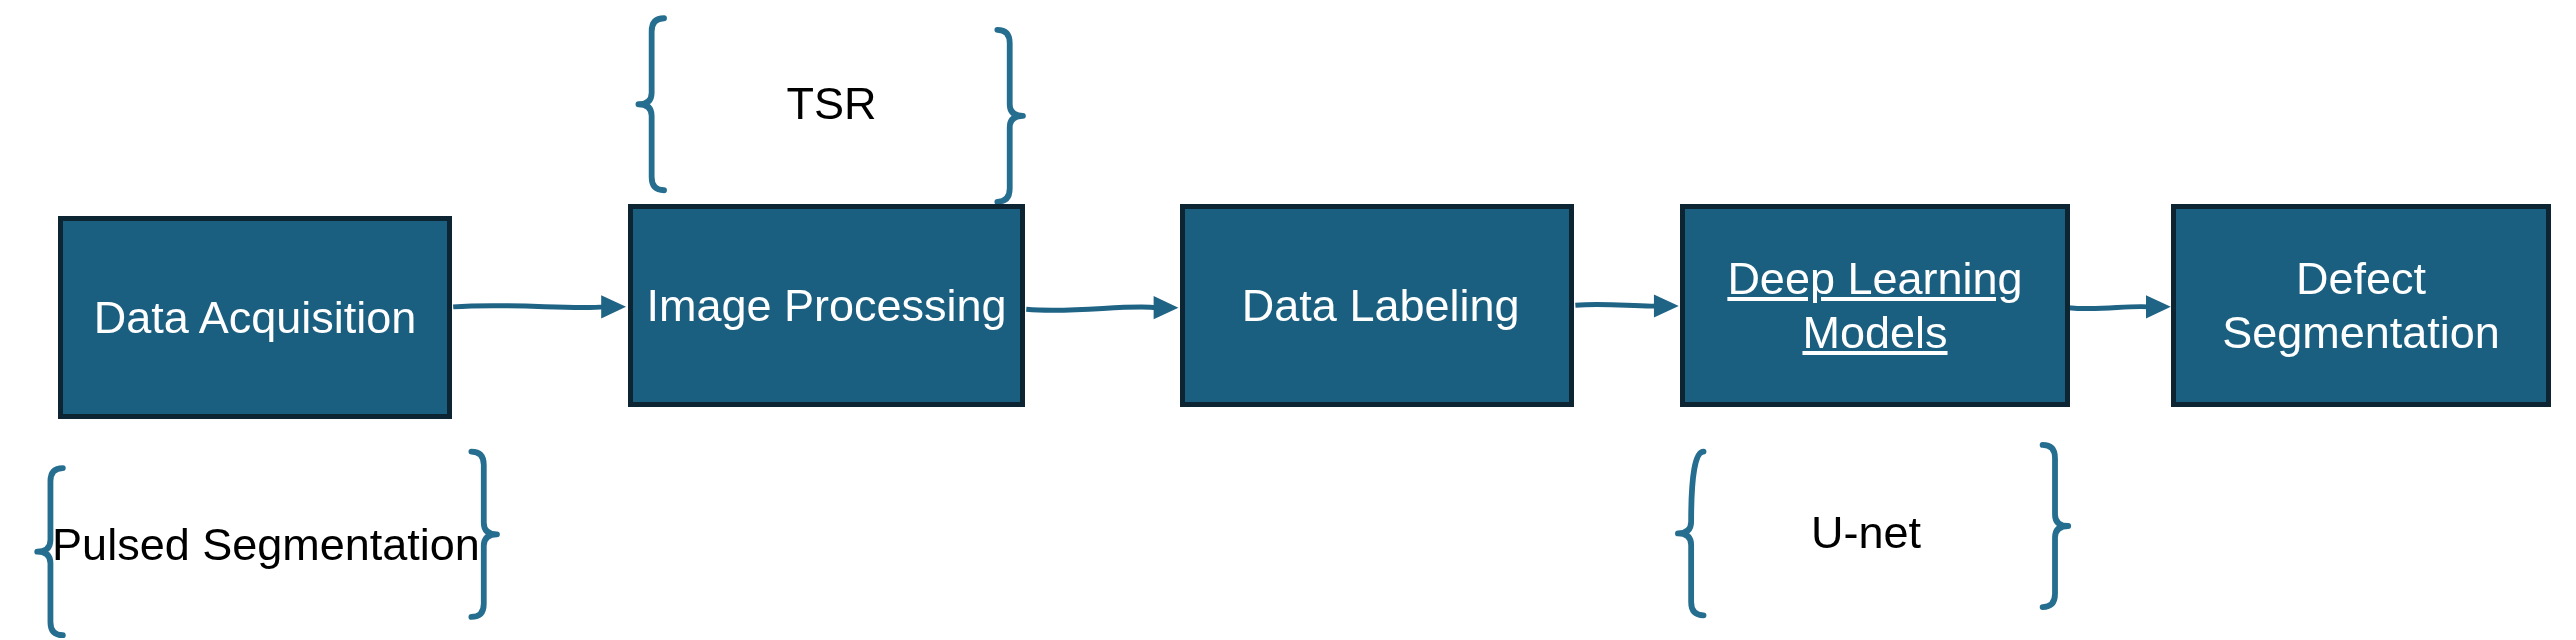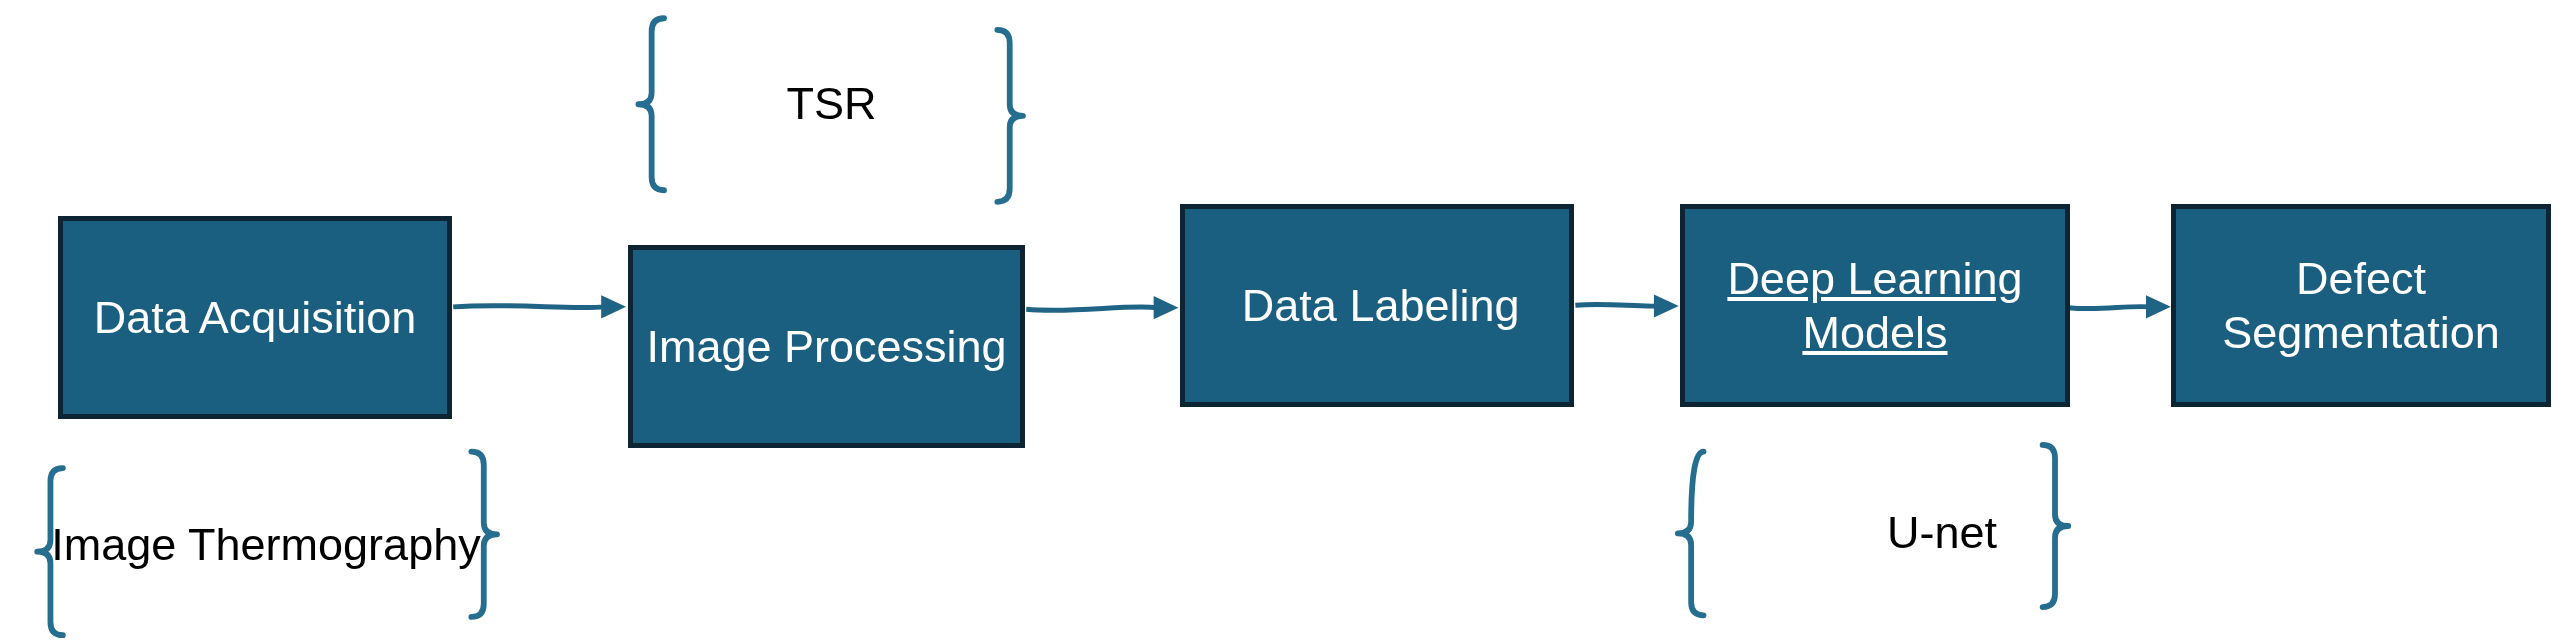--- a/index.html
+++ b/index.html
@@ -21,37 +21,37 @@
     color: #ffffff;
     display: flex;
     align-items: center;
     justify-content: center;
     text-align: center;
     font-size: 45px;
     line-height: 1.2;
     padding: 0 11.6px;
   }
   .box-1 { left: 58px;   width: 394px; margin-top: 12px; }
-  .box-2 { left: 628px;  width: 397px; margin-top: 41px; }
+  .box-2 { left: 628px;  width: 397px; }
   .box-3 { left: 1180px; width: 394px; padding-left: 19px; }
   .box-4 { left: 1680px; width: 390px; text-decoration: underline; }
   .box-5 { left: 2171px; width: 380px; justify-content: flex-end; }
   .annotation-label {
     position: absolute;
     display: flex;
     align-items: center;
     justify-content: center;
     text-align: right;
     color: #000000;
     font-size: 45px;
     line-height: 1.15;
   }
   .label-tsr   { left: 670px;  top: 74px;  width: 323px; height: 60px; }
   .label-pt    { left: 46px;   top: 513px; width: 440px; height: 63px; }
-  .label-unet  { left: 1780px; top: 503px; width: 324px; height: 60px; }
+  .label-unet  { left: 1704px; top: 503px; width: 324px; height: 60px; }
   svg.overlay {
     position: absolute;
     left: 0; top: 0;
     width: 2576px;
     height: 641px;
     pointer-events: none;
   }
   .connector-line { stroke: #1F6385; stroke-width: 6; fill: none; }
   .connector-head { fill: #1F6385; stroke: none; }
   .brace { stroke: #266E90; stroke-width: 7; fill: none; stroke-linecap: round; stroke-linejoin: round; }
@@ -100,17 +100,17 @@
     <span>Data Labeling</span>
   </div>
   <div class="flow-box box-4">
     <span>Deep Learning Models</span>
   </div>
   <div class="flow-box box-5">
     <span>Defect Segmentation</span>
   </div>
 
   <div class="annotation-label label-tsr">TSR</div>
-  <div class="annotation-label label-pt">Image Thermography</div>
+  <div class="annotation-label label-pt">Pulsed Segmentation</div>
   <div class="annotation-label label-unet">U-net</div>
 
 </div>
 
 
 </body></html>

